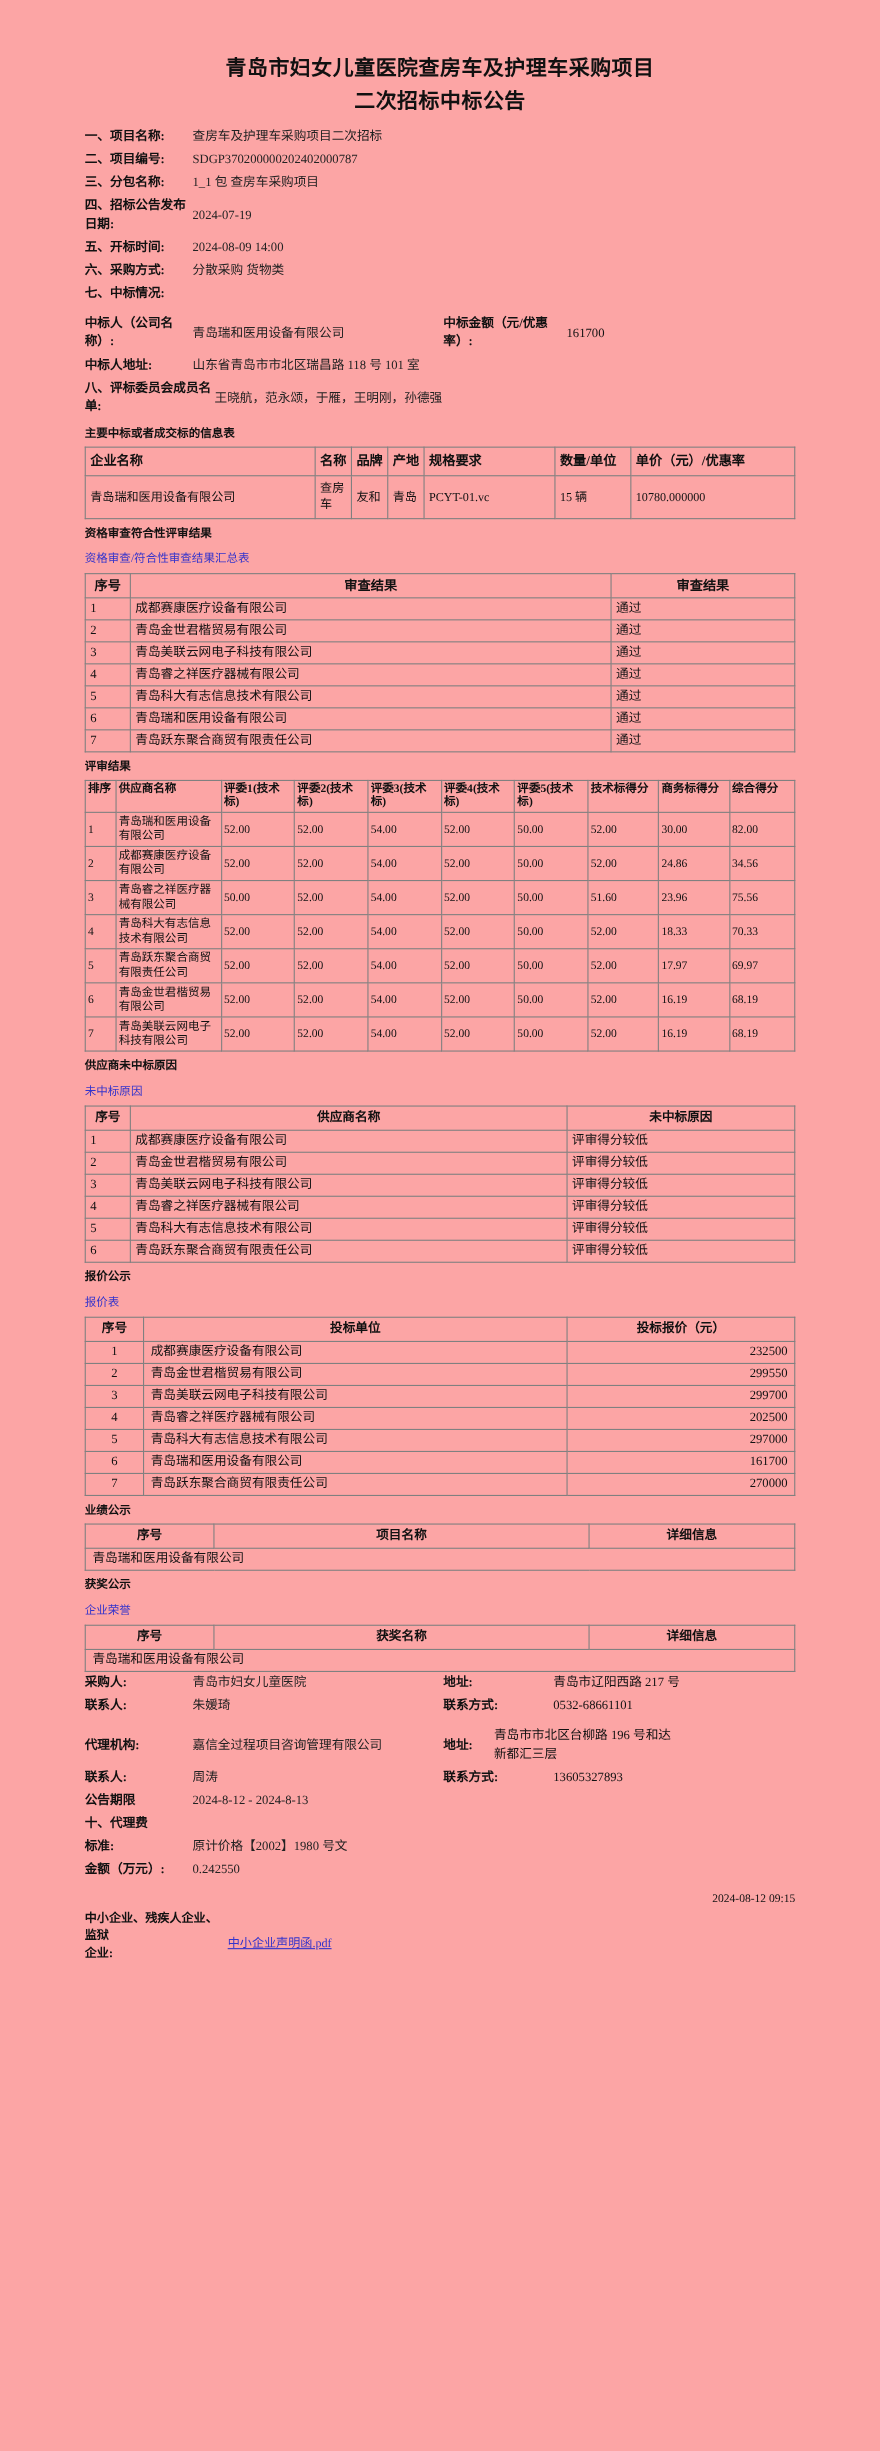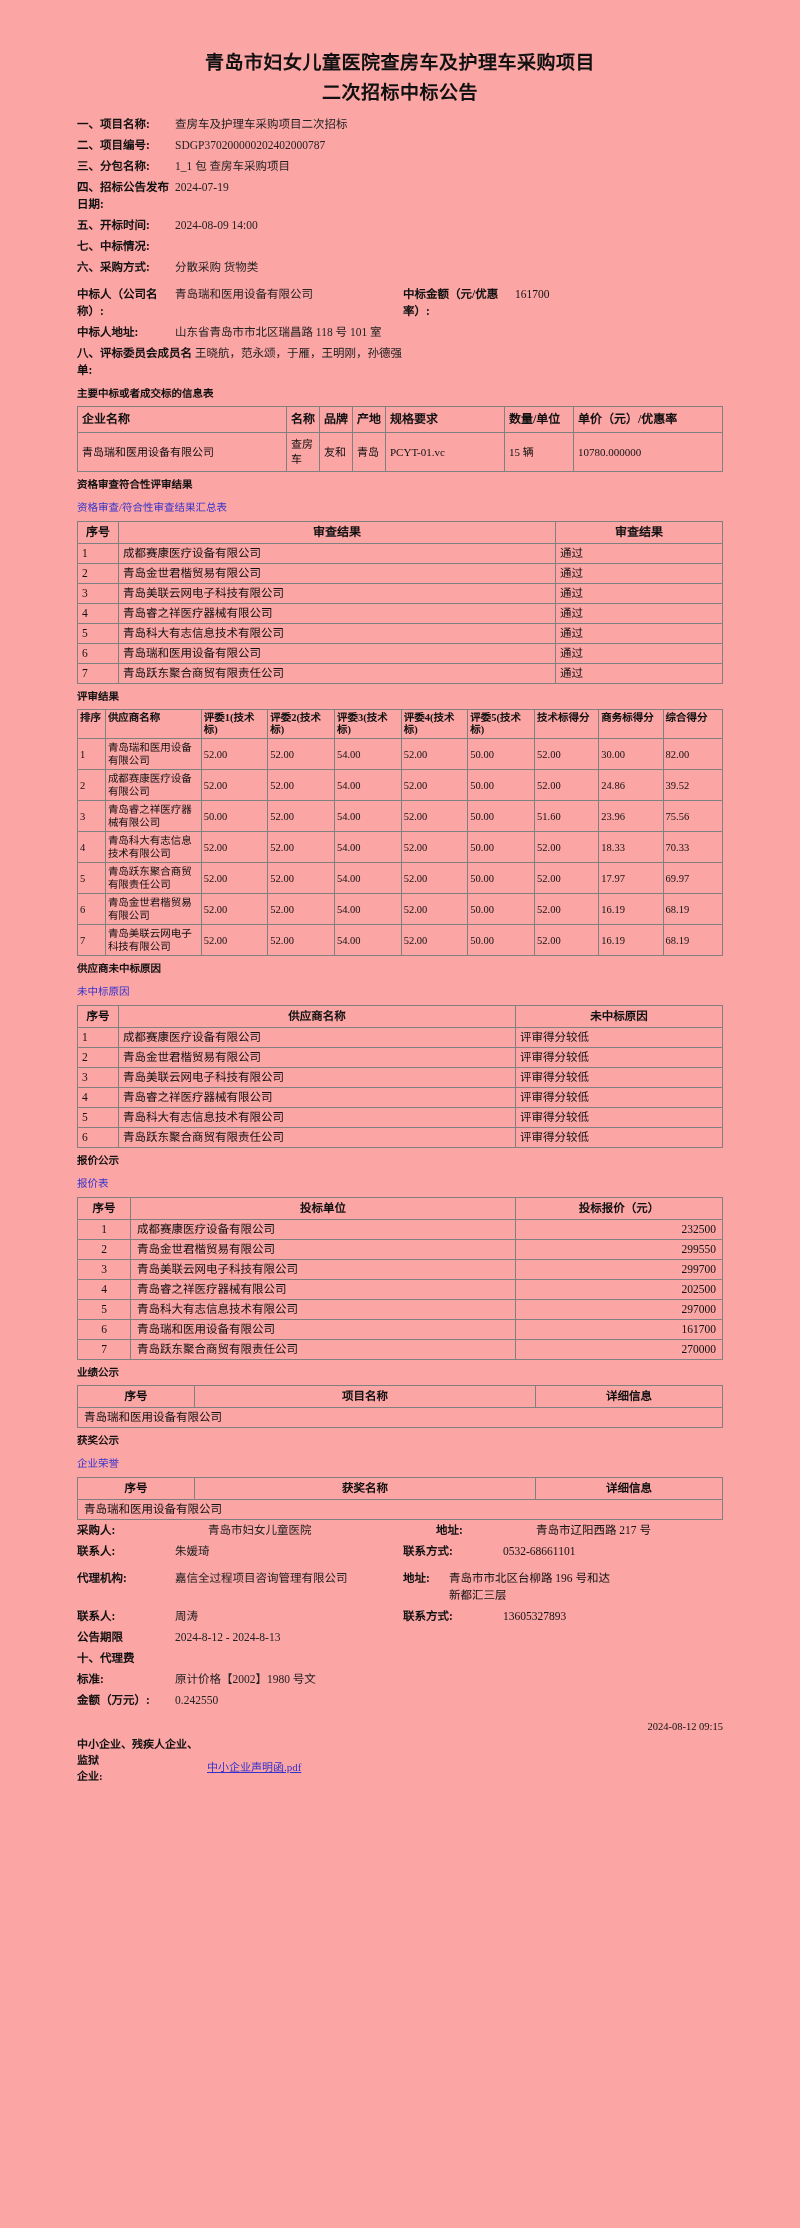--- a/index.html
+++ b/index.html
@@ -23,21 +23,21 @@
     font-size:19px;
     line-height:30px;
     letter-spacing:.5px;
     margin:8px 0 0 0;
   }
   .doc-title .line2{display:block;}
 
   
   .kv{
     display:flex;
-    align-items:flex-start;
+    align-items:center;
     margin:0;
     padding:2px 0;
     font-size:11.5px;
     line-height:17px;
   }
   .kv .lbl{
     width:120px;
     flex:0 0 120px;
     font-weight:bold;
     padding-left:22px;
@@ -175,26 +175,26 @@
     </div>
     <div class="kv">
       <span class="lbl">四、招标公告发布日期:</span>
       <span class="val">2024-07-19</span>
     </div>
     <div class="kv">
       <span class="lbl">五、开标时间:</span>
       <span class="val">2024-08-09  14:00</span>
     </div>
     <div class="kv">
+      <span class="lbl">六、采购方式:</span>
+      <span class="val">分散采购  货物类</span>
+    </div>
+    <div class="kv">
       <span class="lbl">七、中标情况:</span>
       <span class="val"></span>
-    </div>
-    <div class="kv">
-      <span class="lbl">六、采购方式:</span>
-      <span class="val">分散采购  货物类</span>
     </div>
   </div>
 
   <div class="spacer-sm"></div>
 
   <div class="kv">
     <span class="lbl">中标人（公司名称）:</span>
     <span class="val" style="flex:0 0 228px;">青岛瑞和医用设备有限公司</span>
     <span class="lbl2 wide">中标金额（元/优惠率）:</span>
     <span class="val2">161700</span>
@@ -318,21 +318,21 @@
       <tr>
         <td class="rank">2</td>
         <td class="sup">成都赛康医疗设备有限公司</td>
         <td>52.00</td>
         <td>52.00</td>
         <td>54.00</td>
         <td>52.00</td>
         <td>50.00</td>
         <td>52.00</td>
         <td>24.86</td>
-        <td>39.52</td>
+        <td>34.56</td>
       </tr>
       <tr>
         <td class="rank">3</td>
         <td class="sup">青岛睿之祥医疗器械有限公司</td>
         <td>50.00</td>
         <td>52.00</td>
         <td>54.00</td>
         <td>52.00</td>
         <td>50.00</td>
         <td>51.60</td>
@@ -516,21 +516,21 @@
     <tbody>
       <tr>
         <td class="span" colspan="3">青岛瑞和医用设备有限公司</td>
       </tr>
     </tbody>
   </table>
 
 
   <div class="kv">
     <span class="lbl">采购人:</span>
-    <span class="val" style="flex:0 0 228px;margin-left:33px;">青岛市妇女儿童医院</span>
+    <span class="val" style="flex:0 0 228px;">青岛市妇女儿童医院</span>
     <span class="lbl2">地址:</span>
     <span class="val2">青岛市辽阳西路 217 号</span>
   </div>
   <div class="kv">
     <span class="lbl">联系人:</span>
     <span class="val" style="flex:0 0 228px;">朱媛琦</span>
     <span class="lbl2">联系方式:</span>
     <span class="val2">0532-68661101</span>
   </div>
 

